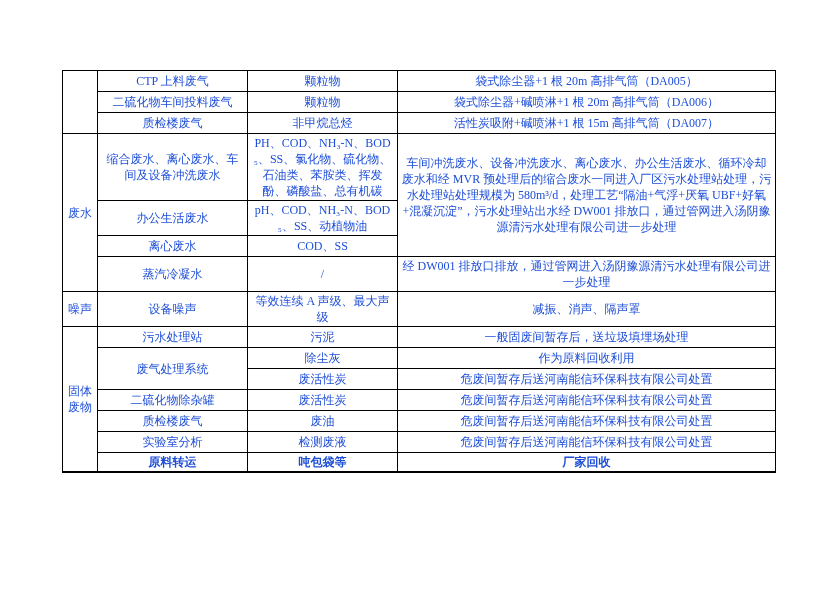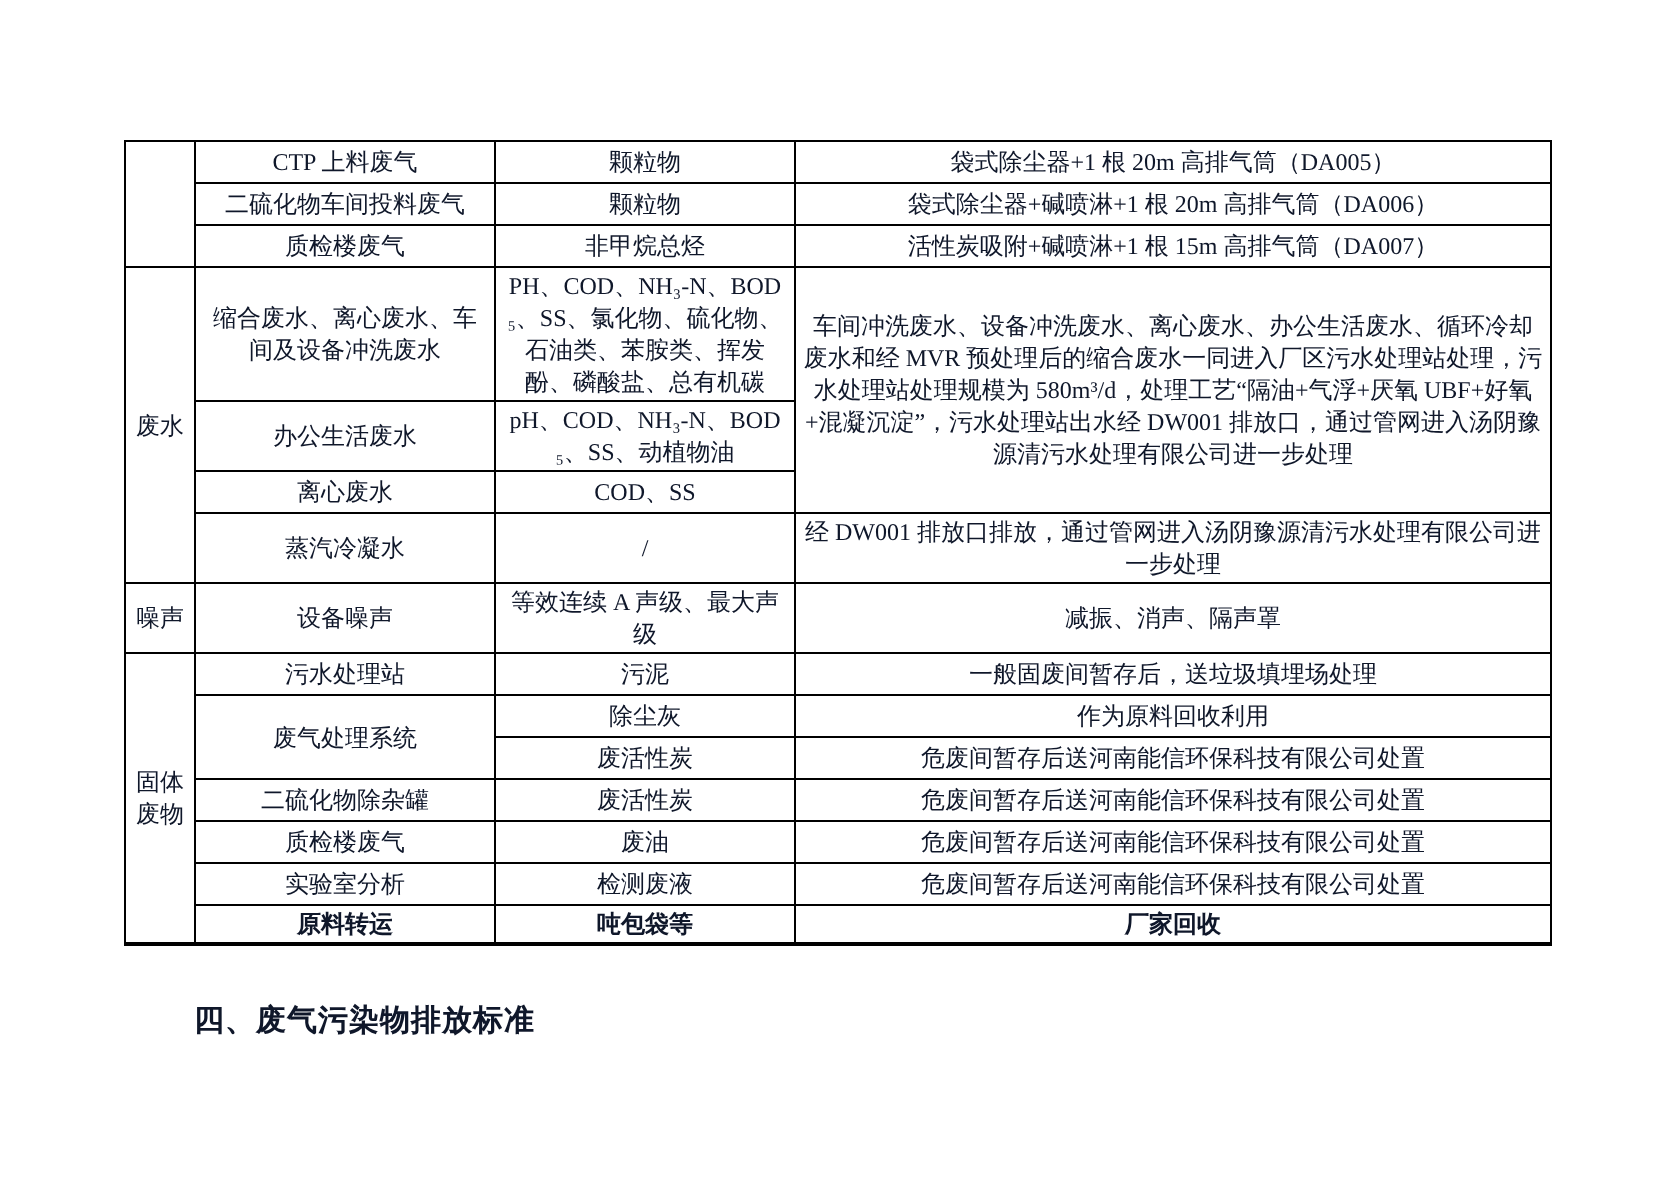--- a/index.html
+++ b/index.html
@@ -5,21 +5,21 @@
   html, body {
     margin: 0;
     padding: 0;
     background: #ffffff;
   }
   .page {
     position: relative;
     width: 816px;
     height: 593px;
     background: #ffffff;
-    color: #0f172a;
+    color: #1d4ed8;
     font-family: "Liberation Serif", "DejaVu Serif", serif;
     overflow: hidden;
   }
   table.env-table {
     position: absolute;
     left: 62px;
     top: 70px;
     width: 713px;
     border-collapse: collapse;
     table-layout: fixed;
@@ -142,15 +142,14 @@
         <td>危废间暂存后送河南能信环保科技有限公司处置</td>
       </tr>
       <tr class="r-15">
         <td>原料转运</td>
         <td>吨包袋等</td>
         <td>厂家回收</td>
       </tr>
     </tbody>
   </table>
 
-  <div class="section-heading">四、废气污染物排放标准</div>
 
 </div>
 
 </body></html>

